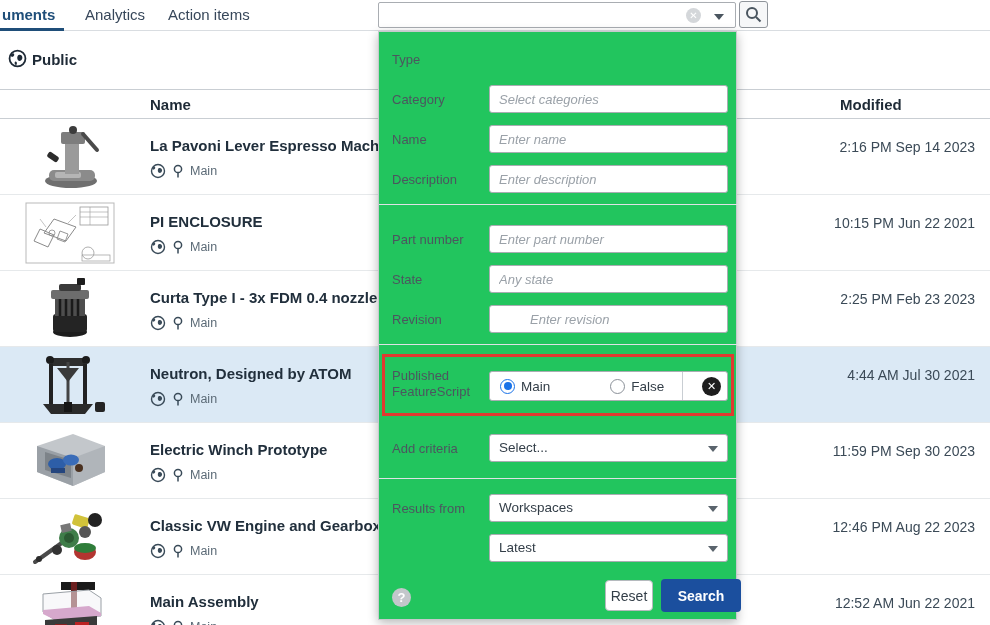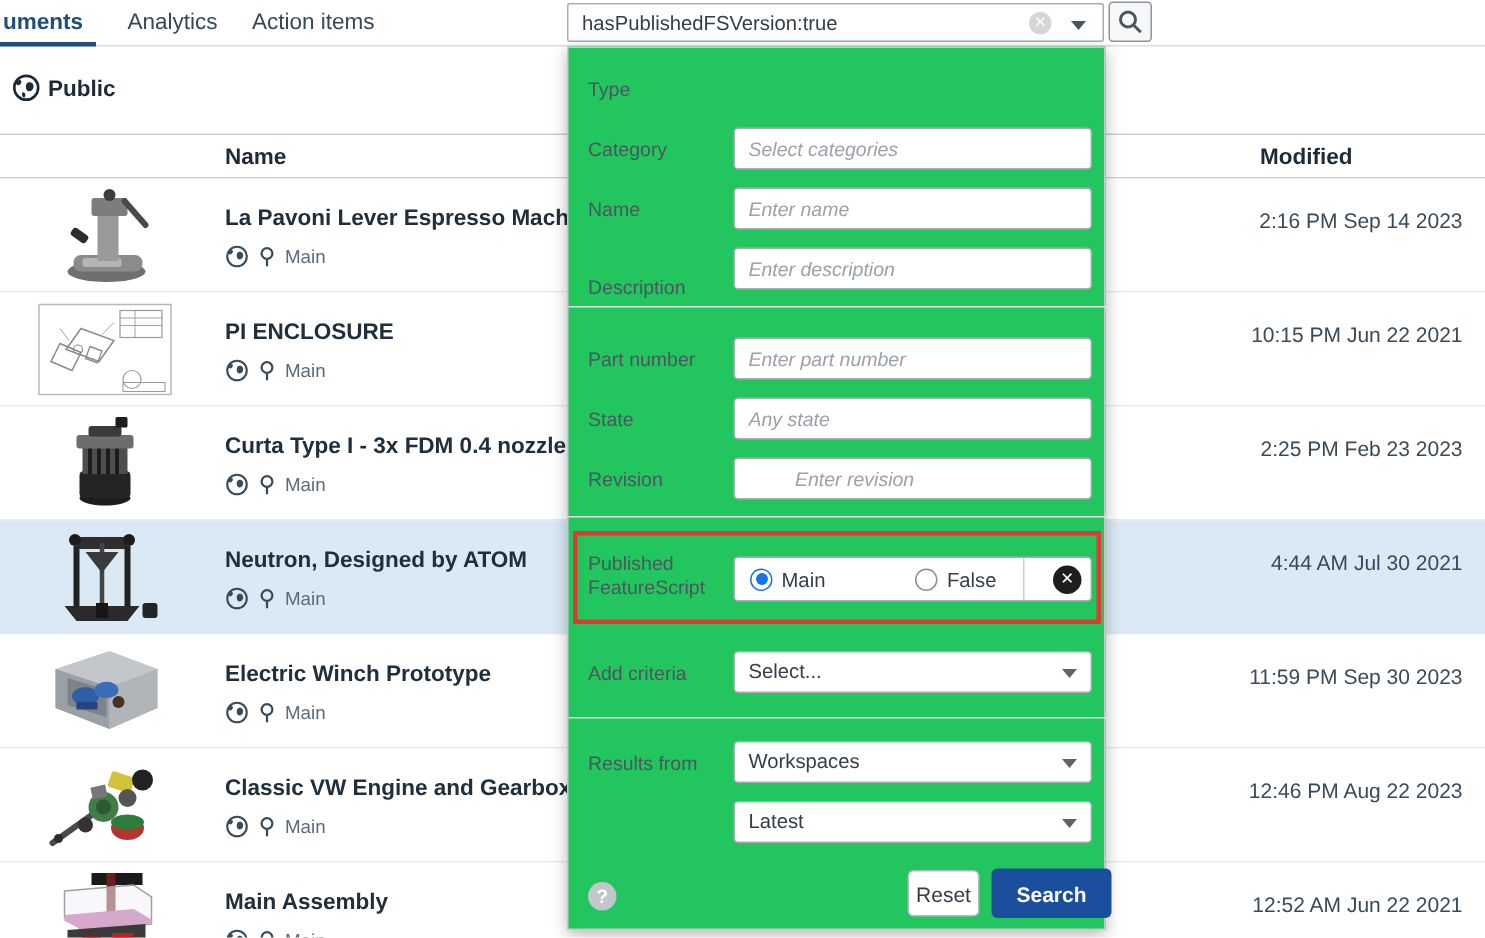--- a/index.html
+++ b/index.html
@@ -93,21 +93,20 @@
 <div class="stage">
 
   <div class="topnav">
     <div class="tab active tab-uments">uments</div>
     <div class="tab tab-analytics">Analytics</div>
     <div class="tab tab-action">Action items</div>
     <div class="tab-underline"></div>
   </div>
 
   <div class="searchbox">
-    <input type="text" readonly="" value="hasPublishedFSVersion:true" style="">
     <div class="clear-ic">✕</div>
     <div class="caret-sm"></div>
   </div>
   <div class="search-btn">
     <svg width="17" height="17" viewBox="0 0 17 17">
       <circle cx="7" cy="7" r="5" fill="none" stroke="#4a555f" stroke-width="2"></circle>
       <line x1="11" y1="11" x2="15.5" y2="15.5" stroke="#4a555f" stroke-width="2"></line>
     </svg>
   </div>
 
@@ -349,21 +348,21 @@
   <div class="panel">
 
     <span class="f-label" style="top:20px;">Type</span>
 
     <span class="f-label" style="top:60px;">Category</span>
     <input class="f-input" style="top: 53px;" placeholder="Select categories">
 
     <span class="f-label" style="top:100px;">Name</span>
     <input class="f-input" style="top: 93px;" placeholder="Enter name">
 
-    <span class="f-label" style="top:140px;margin-top:12px;">Description</span>
+    <span class="f-label" style="top:140px;">Description</span>
     <input class="f-input" style="top: 133px;" placeholder="Enter description">
 
     <div class="sep" style="top:172px;"></div>
 
     <span class="f-label" style="top:200px;">Part number</span>
     <input class="f-input" style="top: 193px;" placeholder="Enter part number">
 
     <span class="f-label" style="top:240px;">State</span>
     <input class="f-input" style="top: 233px;" placeholder="Any state">
 

